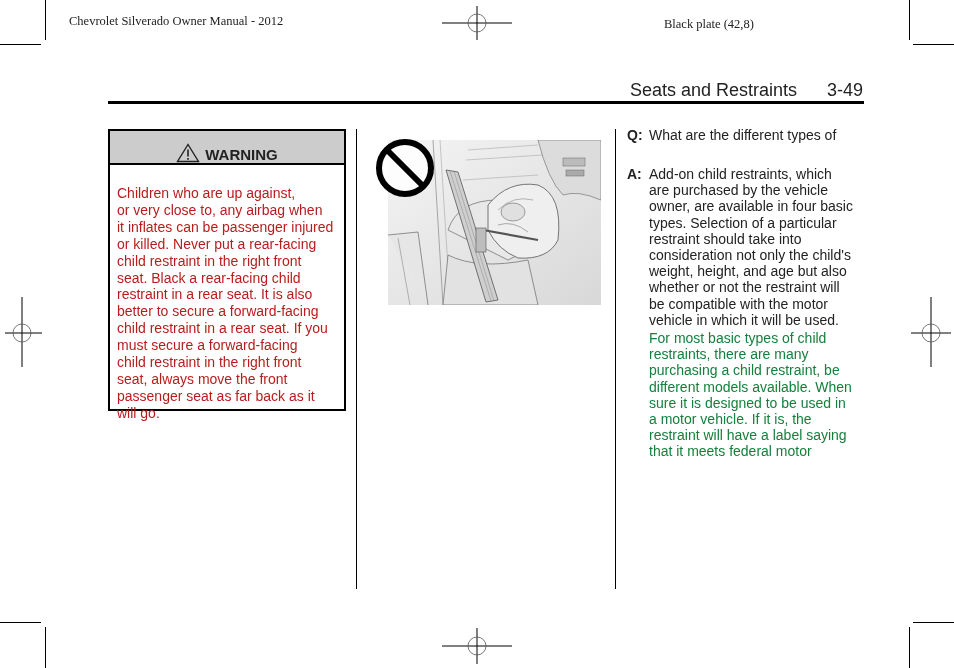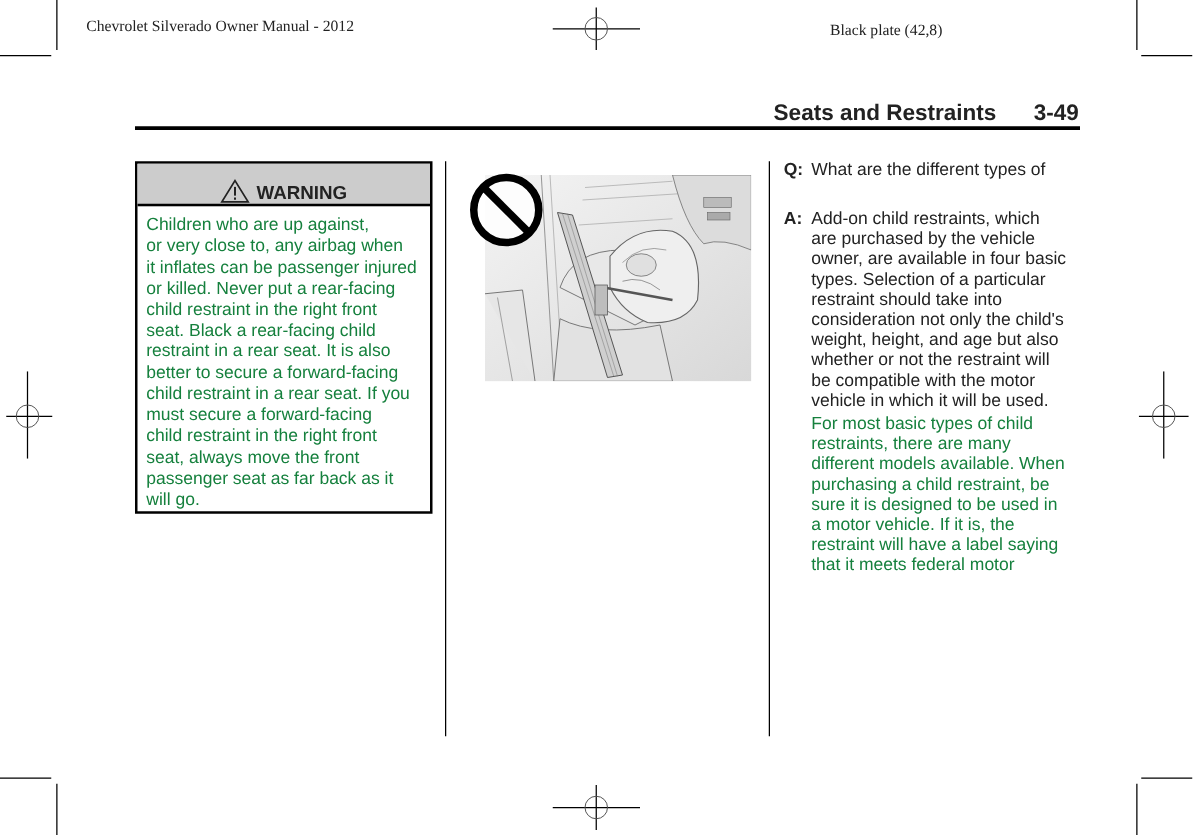--- a/index.html
+++ b/index.html
@@ -5,30 +5,30 @@
     html, body { margin: 0; padding: 0; background: #ffffff; }
     body { width: 954px; height: 668px; position: relative; overflow: hidden; font-family: "Liberation Sans", sans-serif; color: #1a1a1a; }
     .crop-h { position: absolute; height: 1px; background: #000; }
     .crop-v { position: absolute; width: 1px; background: #000; }
     .reg { position: absolute; width: 70px; height: 40px; }
     .reg svg { width: 100%; height: 100%; display: block; }
     .reg-v { position: absolute; width: 40px; height: 70px; }
     .reg-v svg { width: 100%; height: 100%; display: block; }
 
     .top-meta { position: absolute; top: 14px; font-family: "Liberation Serif", serif; font-size: 12.5px; color: #222; }
-    .section-title { position: absolute; top: 80px; right: 91px; font-weight: bold; font-size: 18px; color: #222; white-space: nowrap; }
+    .section-title { position: absolute; top: 80px; right: 91px; font-weight: normal; font-size: 18px; color: #222; white-space: nowrap; }
     .section-title .page { margin-left: 30px; }
     .header-rule { position: absolute; left: 108px; top: 101px; width: 756px; height: 3px; background: #000; }
 
     .col-rule { position: absolute; width: 1px; background: #000; top: 129px; height: 460px; }
 
     .warning-box { position: absolute; left: 108px; top: 129px; width: 234px; height: 278px; border: 2px solid #000; }
     .warning-head { height: 32px; background: #cccccc; border-bottom: 2px solid #000; display: flex; align-items: flex-end; justify-content: center; font-weight: bold; font-size: 15px; color: #222; }
     .warning-head svg { width: 24px; height: 20px; margin-right: 5px; }
-    .warning-body { padding: 6px 7px 0 7px; font-size: 14px; line-height: 16.9px; color: #15803d; }
+    .warning-body { padding: 20px 7px 0 7px; font-size: 14px; line-height: 16.9px; color: #b91c1c; }
 
     .figure { position: absolute; left: 388px; top: 140px; width: 213px; height: 165px; background: #eeeeee; overflow: hidden; }
     .prohibit { position: absolute; left: 374px; top: 137px; width: 62px; height: 62px; }
 
     .qa { position: absolute; left: 627px; width: 238px; font-size: 14px; line-height: 16.2px; color: #222; }
     .qa .row { display: flex; }
     .qa .lab { width: 22px; flex: none; font-weight: bold; }
     .qa .txt { flex: 1; }
     .para2 { position: absolute; left: 649px; top: 330px; width: 218px; font-size: 14px; line-height: 16.2px; color: #15803d; }
   </style>
@@ -181,19 +181,19 @@
       <div>whether or not the restraint will</div>
       <div>be compatible with the motor</div>
       <div>vehicle in which it will be used.</div>
     </div>
   </div>
 </div>
 
 <div class="para2">
   <div>For most basic types of child</div>
   <div>restraints, there are many</div>
+  <div>purchasing a child restraint, be</div>
   <div>different models available. When</div>
-  <div>purchasing a child restraint, be</div>
   <div>sure it is designed to be used in</div>
   <div>a motor vehicle. If it is, the</div>
   <div>restraint will have a label saying</div>
   <div>that it meets federal motor</div>
 </div>
 
 </body></html>

